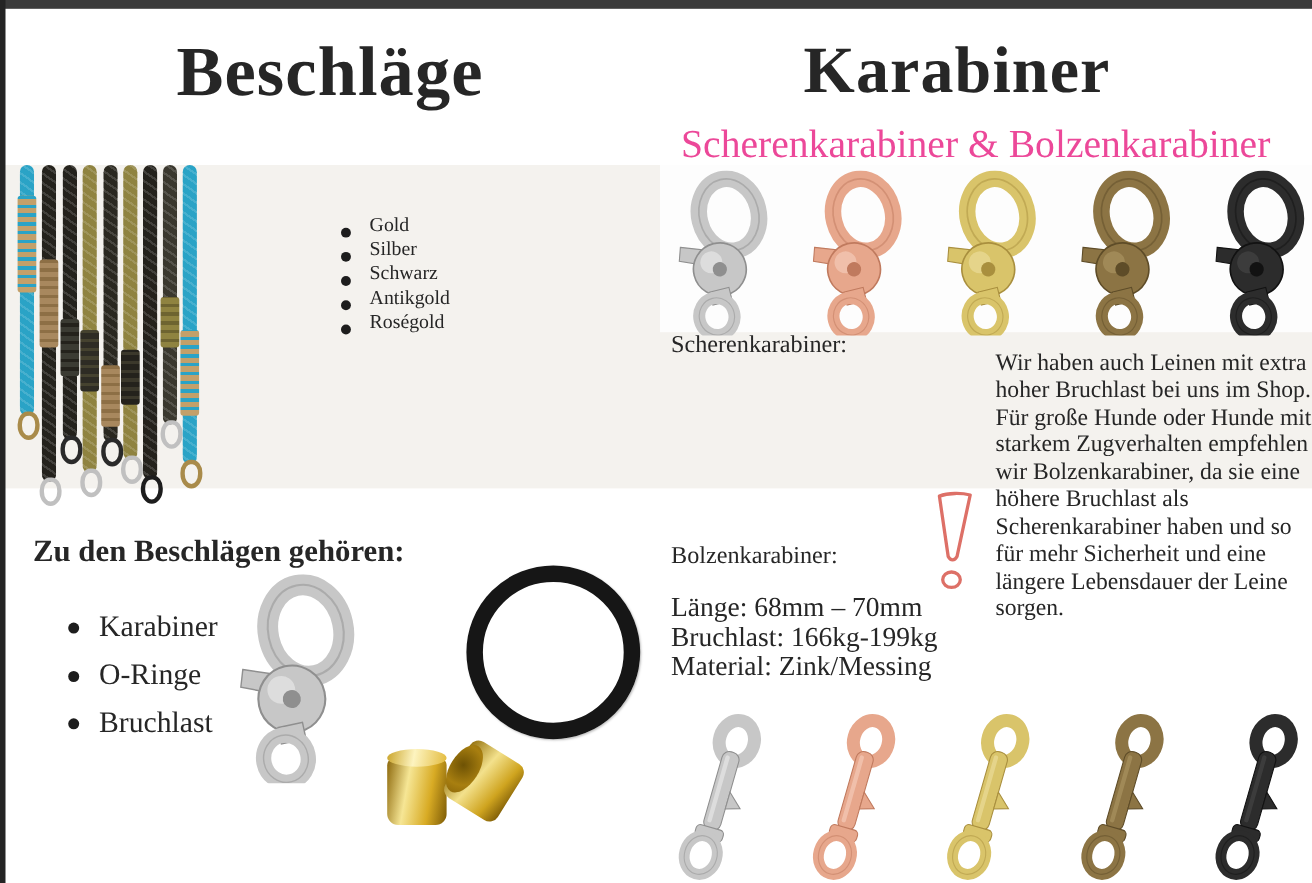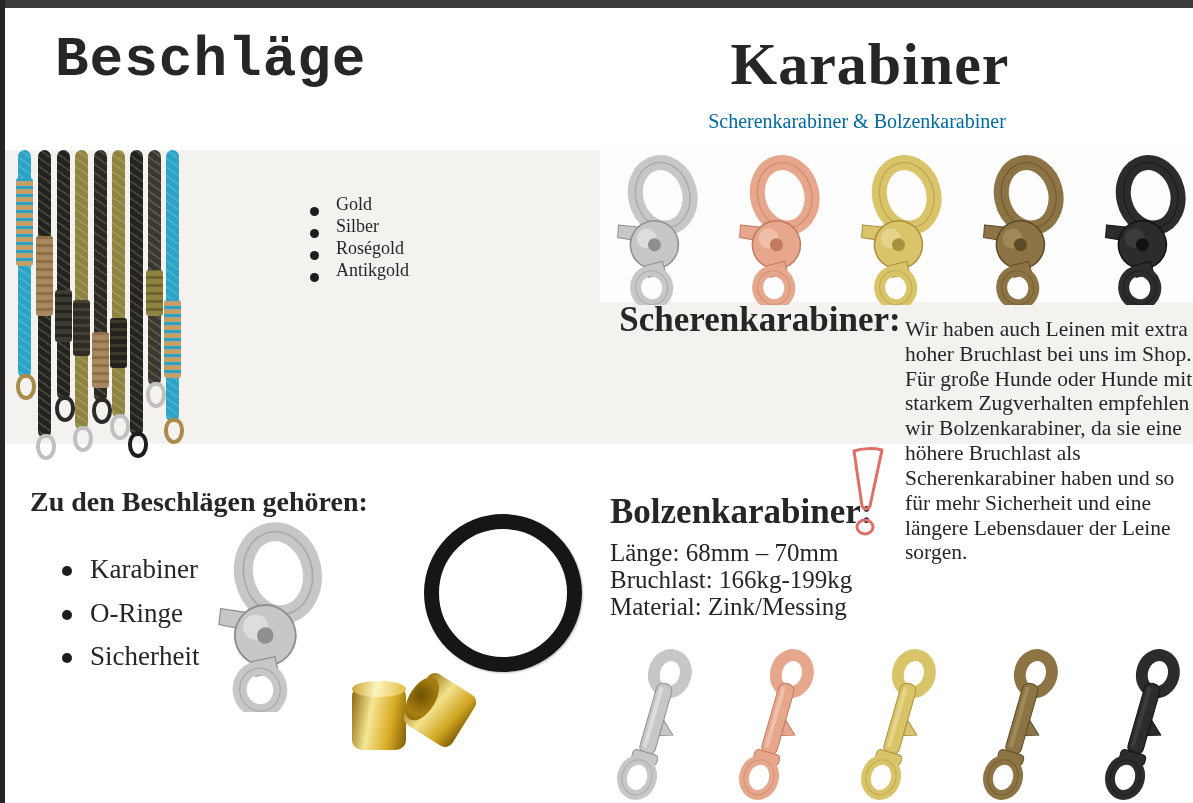--- a/index.html
+++ b/index.html
@@ -5,37 +5,37 @@
   html,body{margin:0;padding:0;background:#fff;}
   body{width:1193px;height:803px;position:relative;overflow:hidden;
        font-family:"Liberation Serif",serif;color:#262626;}
   .border-top{position:absolute;left:0;top:0;width:1193px;height:8px;background:#3b3b3b;}
   .border-left{position:absolute;left:0;top:0;width:5px;height:803px;background:#242424;}
   .band{position:absolute;left:0;top:150px;width:1193px;height:294px;background:#f4f2ee;}
   .photo-bg{position:absolute;left:600px;top:150px;width:593px;height:152px;background:#fdfdfd;}
 
   .abs{position:absolute;}
   h1{margin:0;font-weight:bold;letter-spacing:1px;}
-  .title-left{left:55px;top:28px;width:490px;text-align:left;font-size:56px;font-family:Liberation Mono, monospace;}
+  .title-left{left:55px;top:28px;width:490px;text-align:center;font-size:64px;}
   .title-right{left:575px;top:30px;width:590px;text-align:center;font-size:60px;}
-  .subtitle{left:562px;top:110px;width:590px;text-align:center;font-size:20px;color:#0369a1;}
+  .subtitle{left:592px;top:110px;width:590px;text-align:center;font-size:36px;color:#ec4899;}
 
   .colors-block{left:268px;top:168px;width:320px;font-size:26px;line-height:1.05;}
   .colors-list{margin:26px 0 0 40px;padding:0;list-style:none;}
   .colors-list li{font-size:18px;line-height:1.22;position:relative;padding-left:28px;}
   .colors-list li::before{content:"";position:absolute;left:2px;top:13px;width:9px;height:9px;
       border-radius:50%;background:#1d1d1d;}
 
   .includes-heading{left:30px;top:486px;width:430px;font-size:28px;font-weight:bold;}
   .includes-list{left:60px;top:548px;margin:0;padding:0;list-style:none;}
   .includes-list li{font-size:27px;line-height:1.62;position:relative;padding-left:30px;}
   .includes-list li::before{content:"";position:absolute;left:2px;top:18px;width:10px;height:10px;
       border-radius:50%;background:#1d1d1d;}
 
-  .spec-heading{font-size:35px;font-weight:bold;text-align:center;}
+  .spec-heading{font-size:22px;font-weight:normal;}
   .spec-lines div{font-size:25px;line-height:1.07;}
   .scheren-head{left:610px;top:300px;width:300px;}
   .scheren-specs{left:610px;top:355px;width:320px;}
   .bolzen-head{left:610px;top:492px;width:260px;}
   .bolzen-specs{left:610px;top:540px;width:330px;}
 
   .advice{left:905px;top:317px;width:288px;font-size:21.5px;line-height:1.155;}
   .advice p{margin:0;}
 
   
@@ -109,31 +109,32 @@
       <div class="wrap" style="top: 150px; height: 78px; background: repeating-linear-gradient(0deg, rgb(195, 160, 106) 0px, rgb(195, 160, 106) 5px, rgb(42, 163, 198) 5px, rgb(42, 163, 198) 8px);"></div>
       <div class="hook" style="top: 268px; width: 12px; height: 18px; border: 4px solid rgb(169, 139, 74);"></div>
     </div>
   </div>
 
 <div class="abs colors-block">
   <ul class="colors-list">
 
   <li>Gold</li>
       <li>Silber</li>
+      <li>Schwarz</li>
+      <li>Antikgold</li>
       <li>Roségold</li>
-      <li>Antikgold</li>
     </ul>
 </div>
 
 <div class="abs includes-heading">Zu den Beschlägen gehören:</div>
 <ul class="abs includes-list">
 
 <li>Karabiner</li>
     <li>O-Ringe</li>
-    <li>Sicherheit</li>
+    <li>Bruchlast</li>
   </ul>
 
 <div class="abs" style="left:198px;top:522px;width:150px;height:190px;" id="big-snap"><svg width="150" height="190" viewBox="0 0 110 150">
     <g transform="rotate(-12 55 75)">
       <ellipse cx="66" cy="42" rx="27" ry="33" fill="none" stroke="#c7c7c7" stroke-width="15"></ellipse>
       <ellipse cx="66" cy="42" rx="27" ry="33" fill="none" stroke="#8f8f8f" stroke-width="1.5" stroke-opacity=".5"></ellipse>
       <path d="M16 60 L54 74 L54 90 L12 72 Z" fill="#c7c7c7" stroke="#8f8f8f" stroke-width="1"></path>
       <circle cx="46" cy="88" r="24" fill="#c7c7c7" stroke="#8f8f8f" stroke-width="1.5"></circle>
       <circle cx="40" cy="80" r="10" fill="#efefef" fill-opacity=".55"></circle>
       <circle cx="46" cy="88" r="6.5" fill="#8f8f8f"></circle>

